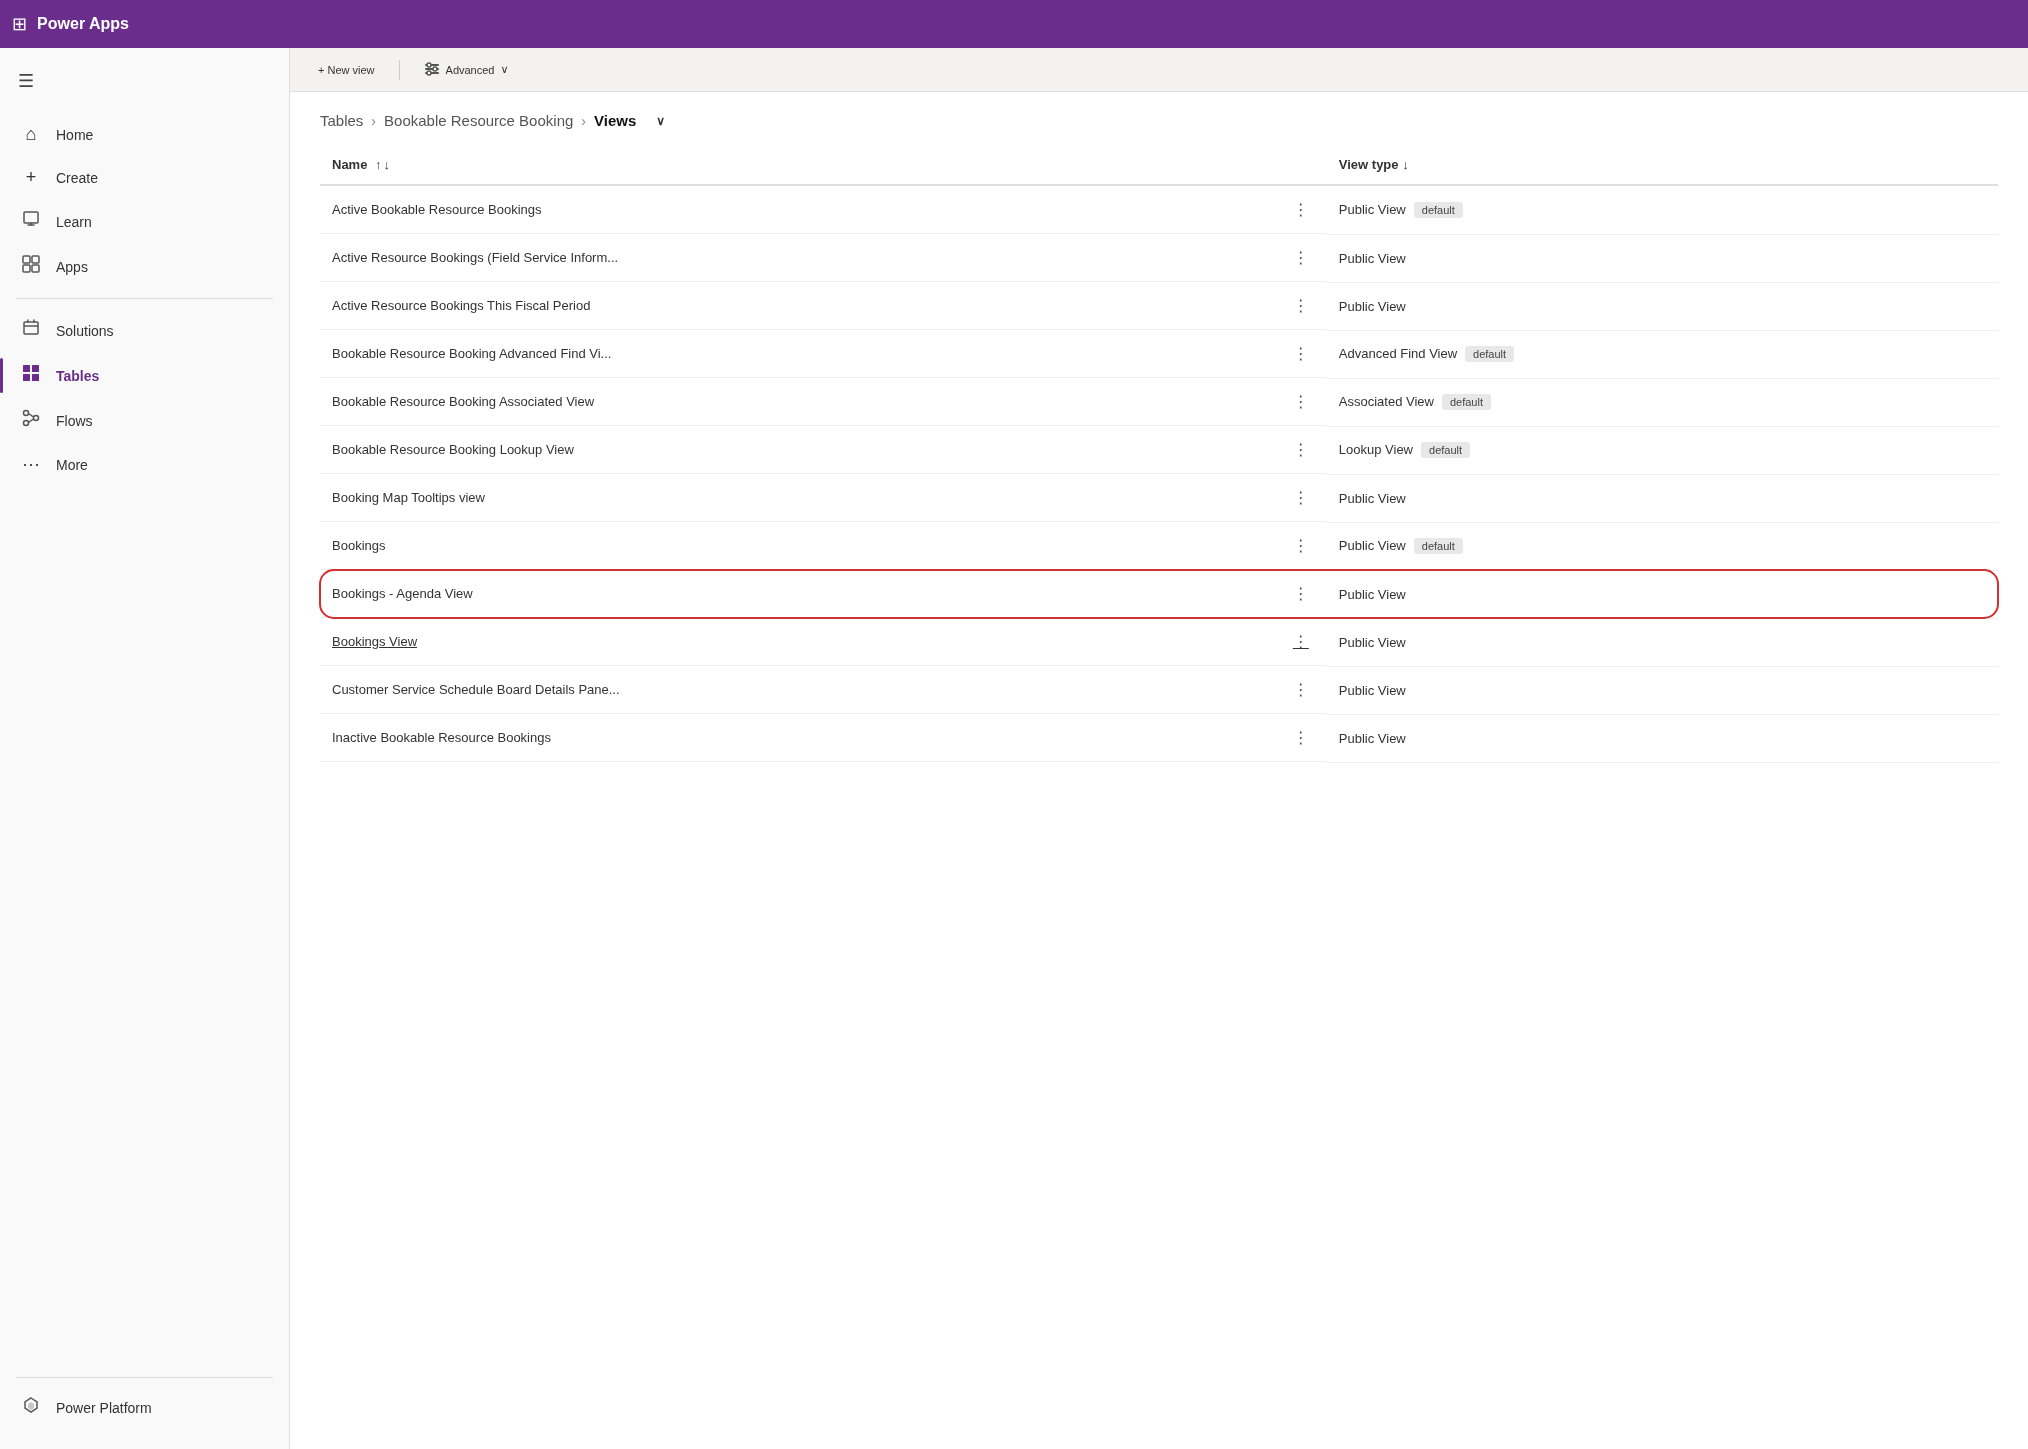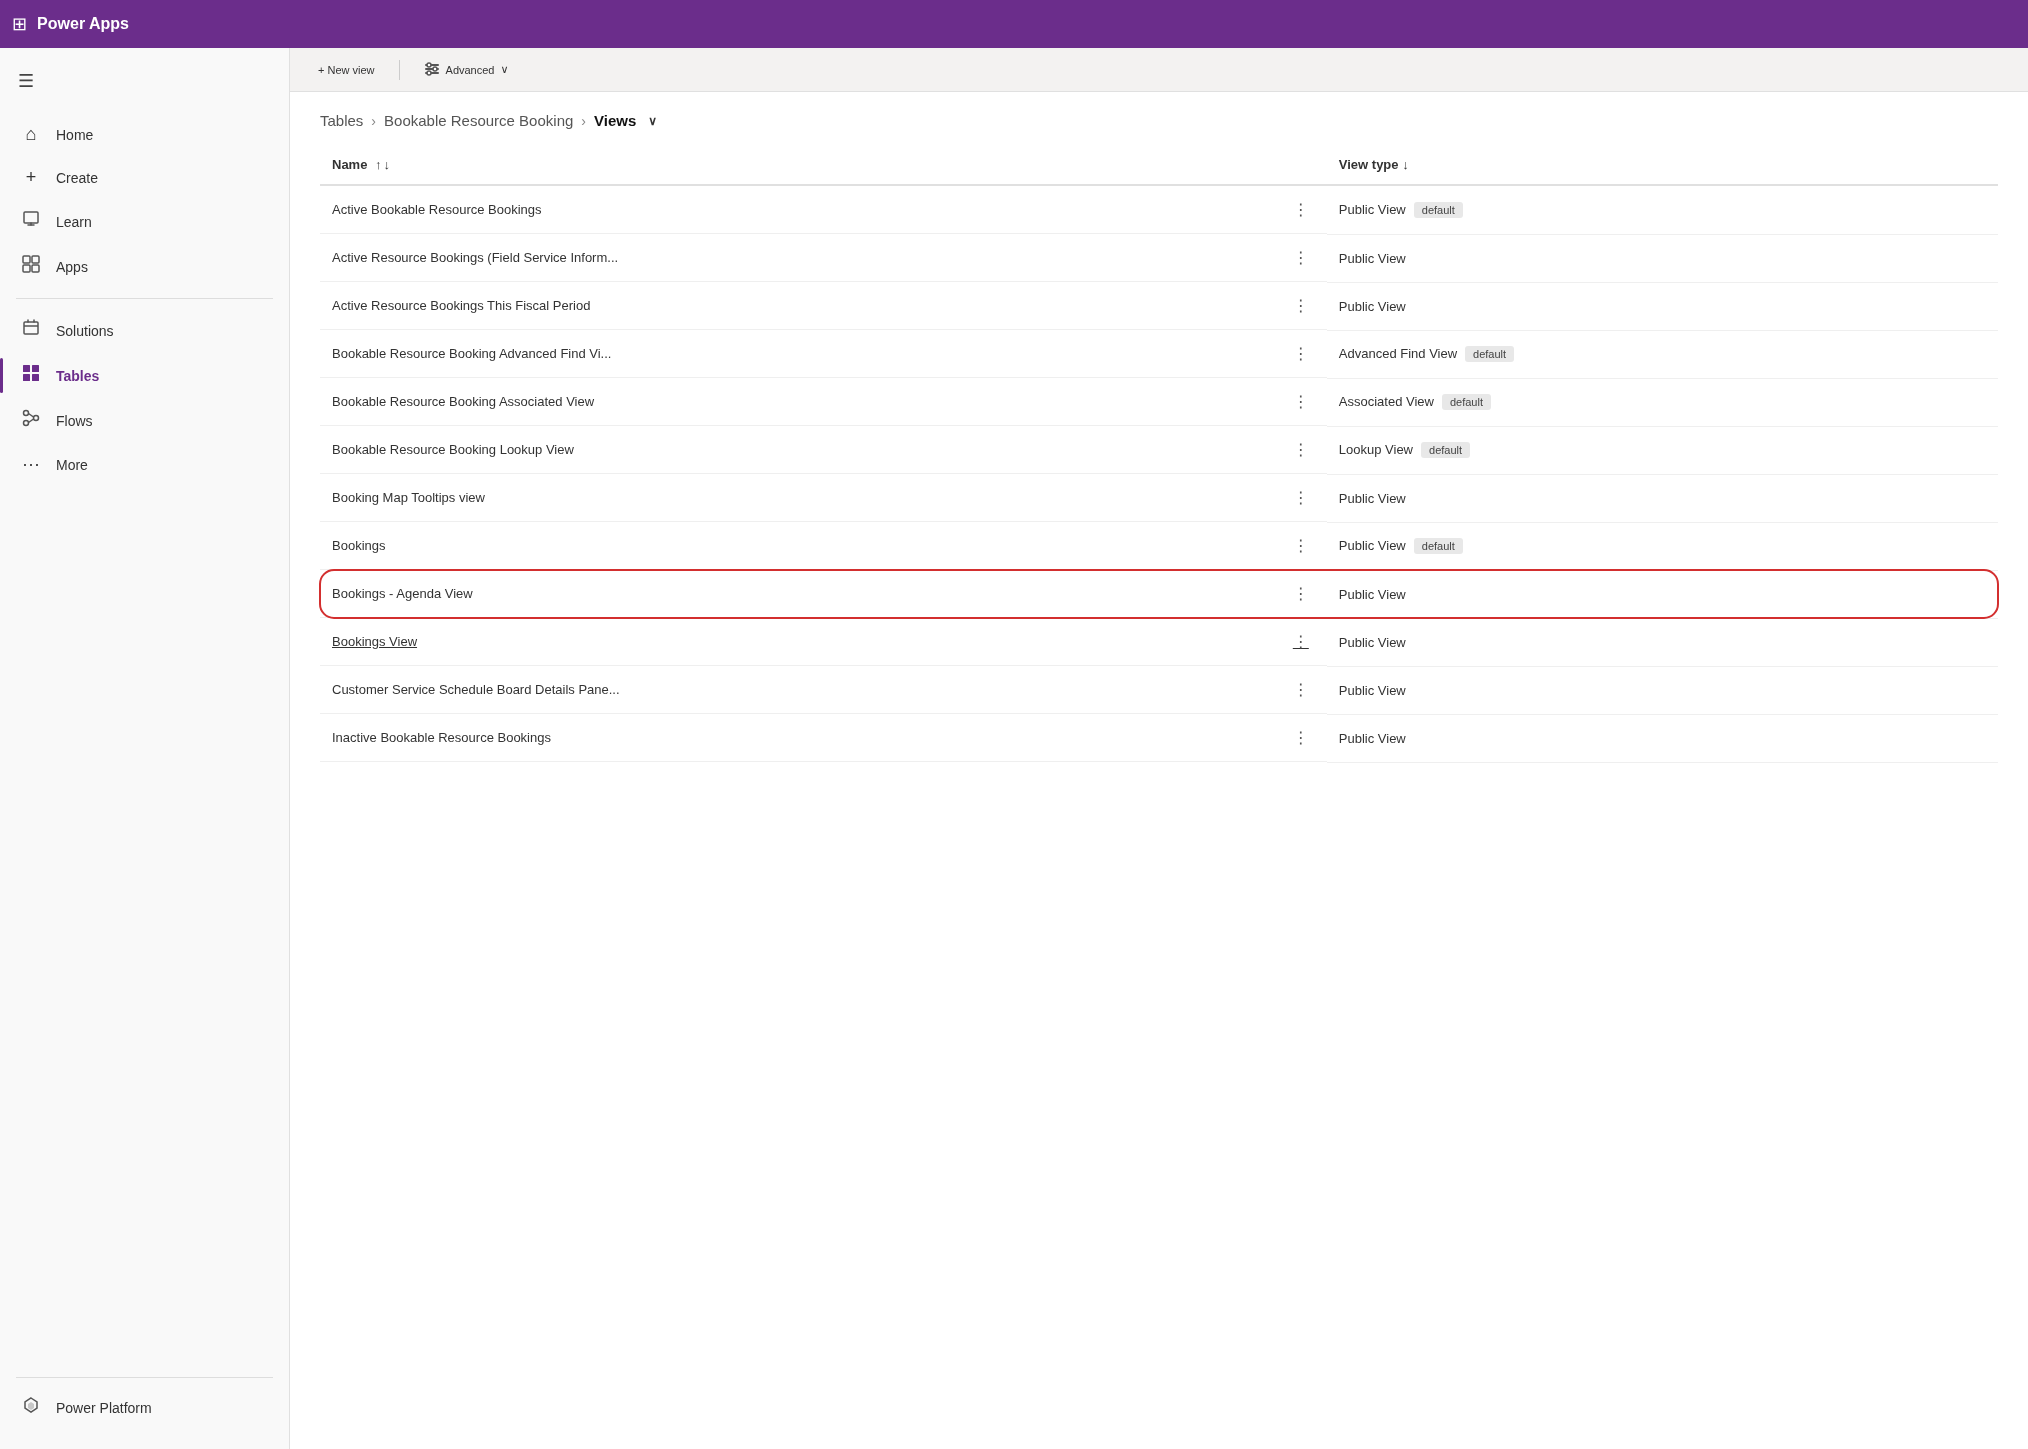--- a/index.html
+++ b/index.html
@@ -151,21 +151,21 @@
     }
     .breadcrumb-sep {
       color: #888;
       font-size: 14px;
     }
     .breadcrumb-current {
       font-weight: 700;
       color: #111;
       display: flex;
       align-items: center;
-      gap: 12px;
+      gap: 20px;
     }
     .breadcrumb-dropdown {
       font-size: 12px;
       color: #333;
       cursor: pointer;
     }
 
     
     .views-table {
       width: 100%;

